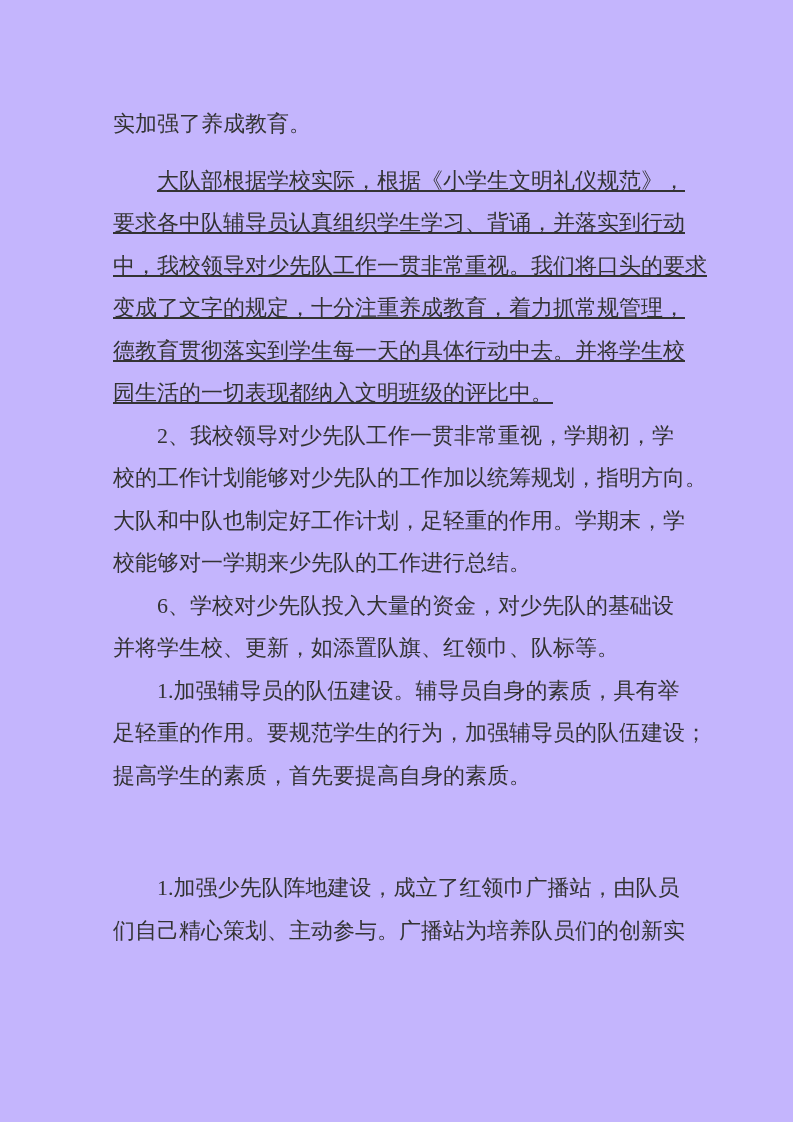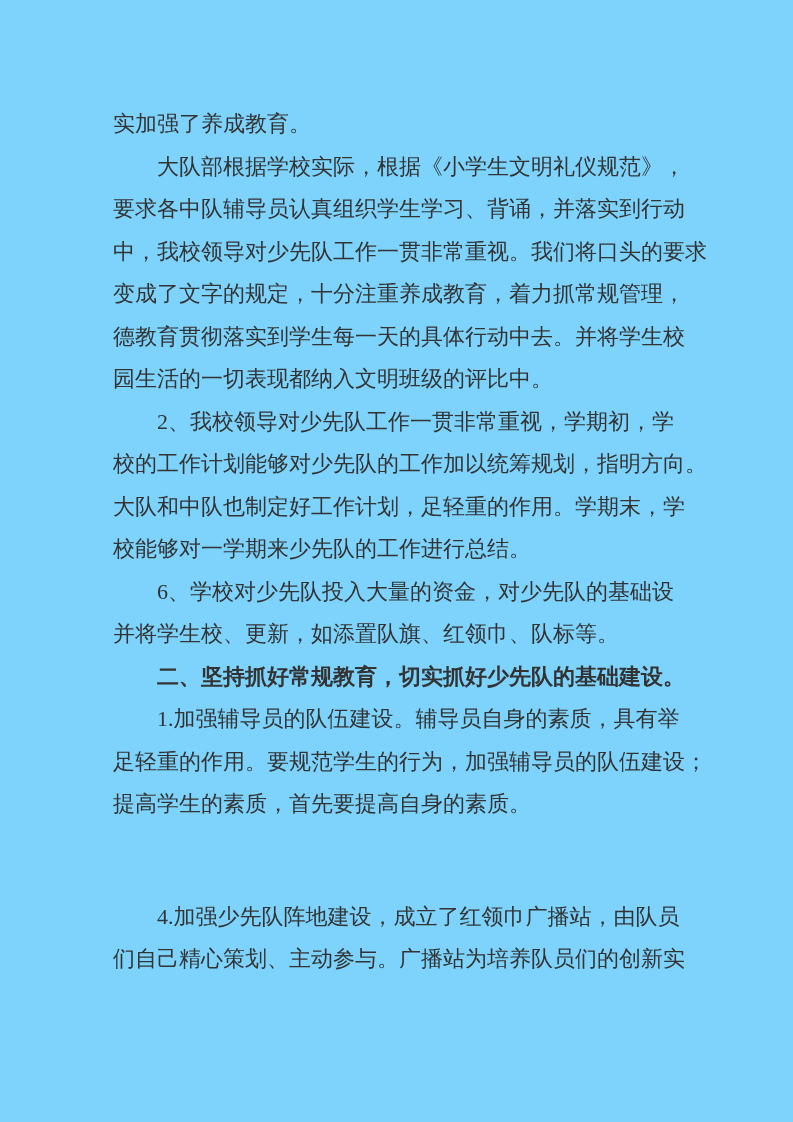--- a/index.html
+++ b/index.html
@@ -9,38 +9,40 @@
   body {
     width: 793px;
     height: 1122px;
     background: #ffffff;
     font-family: "Liberation Serif", "DejaVu Serif", serif;
   }
   .page {
     position: relative;
     width: 793px;
     height: 1122px;
-    background: #7dd3fc;
+    background: #c4b5fd;
     overflow: hidden;
   }
   .text-block {
     position: absolute;
     left: 113px;
     top: 103px;
     width: 592px;
     color: #333333;
     font-size: 22px;
     line-height: 42.5px;
     letter-spacing: 0;
   }
   .para {
     margin: 0;
     padding: 0;
   }
   .para.gap-top {
+    margin-top: 14px;
+    text-decoration: underline;
   }
   .para.bold {
     font-weight: bold;
   }
   .line {
     white-space: nowrap;
   }
   .para.indent .line:first-child {
     text-indent: 2em;
   }
@@ -67,27 +69,24 @@
       <div class="para indent">
         <div class="line">2、我校领导对少先队工作一贯非常重视，学期初，学</div>
         <div class="line">校的工作计划能够对少先队的工作加以统筹规划，指明方向。</div>
         <div class="line">大队和中队也制定好工作计划，足轻重的作用。学期末，学</div>
         <div class="line">校能够对一学期来少先队的工作进行总结。</div>
       </div>
       <div class="para indent">
         <div class="line">6、学校对少先队投入大量的资金，对少先队的基础设</div>
         <div class="line">并将学生校、更新，如添置队旗、红领巾、队标等。</div>
       </div>
-      <div class="para indent bold">
-        <div class="line">二、坚持抓好常规教育，切实抓好少先队的基础建设。</div>
-      </div>
       <div class="para indent">
         <div class="line">1.加强辅导员的队伍建设。辅导员自身的素质，具有举</div>
         <div class="line">足轻重的作用。要规范学生的行为，加强辅导员的队伍建设；</div>
         <div class="line">提高学生的素质，首先要提高自身的素质。</div>
       </div>
       <div class="spacer"></div>
       <div class="para indent">
-        <div class="line">4.加强少先队阵地建设，成立了红领巾广播站，由队员</div>
+        <div class="line">1.加强少先队阵地建设，成立了红领巾广播站，由队员</div>
         <div class="line">们自己精心策划、主动参与。广播站为培养队员们的创新实</div>
       </div>
     </div>
 </div>
 
 </body></html>

